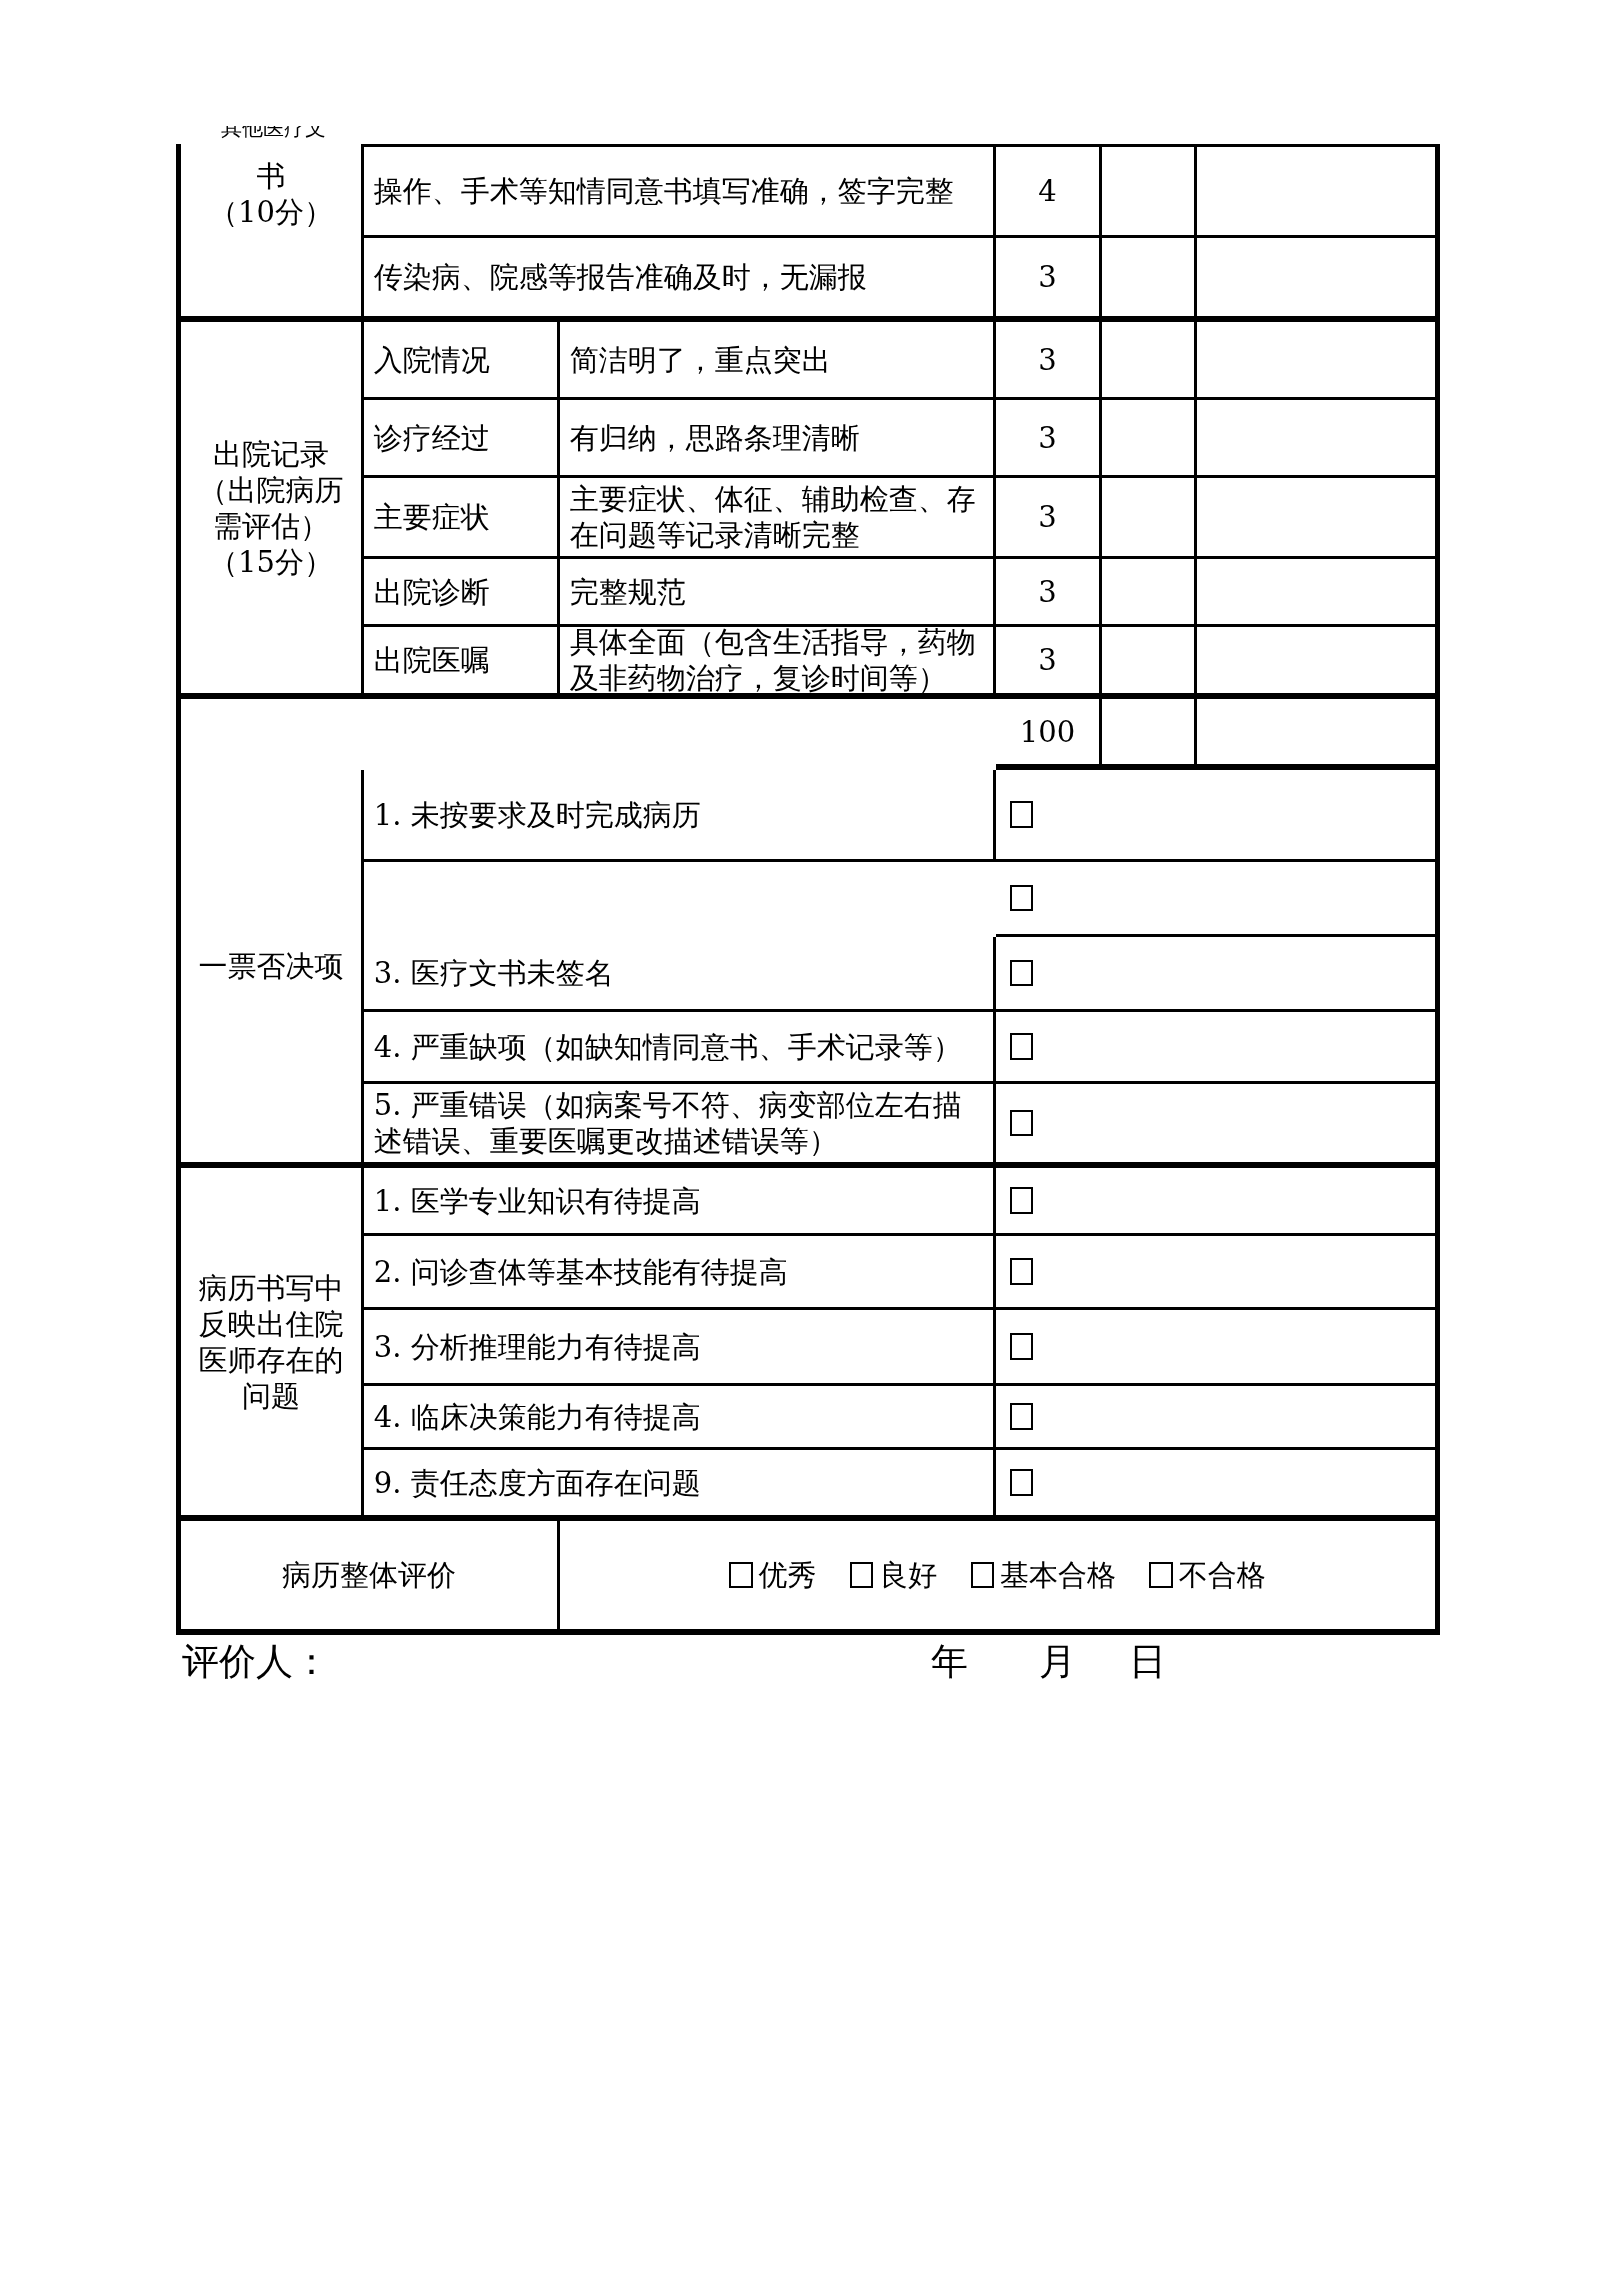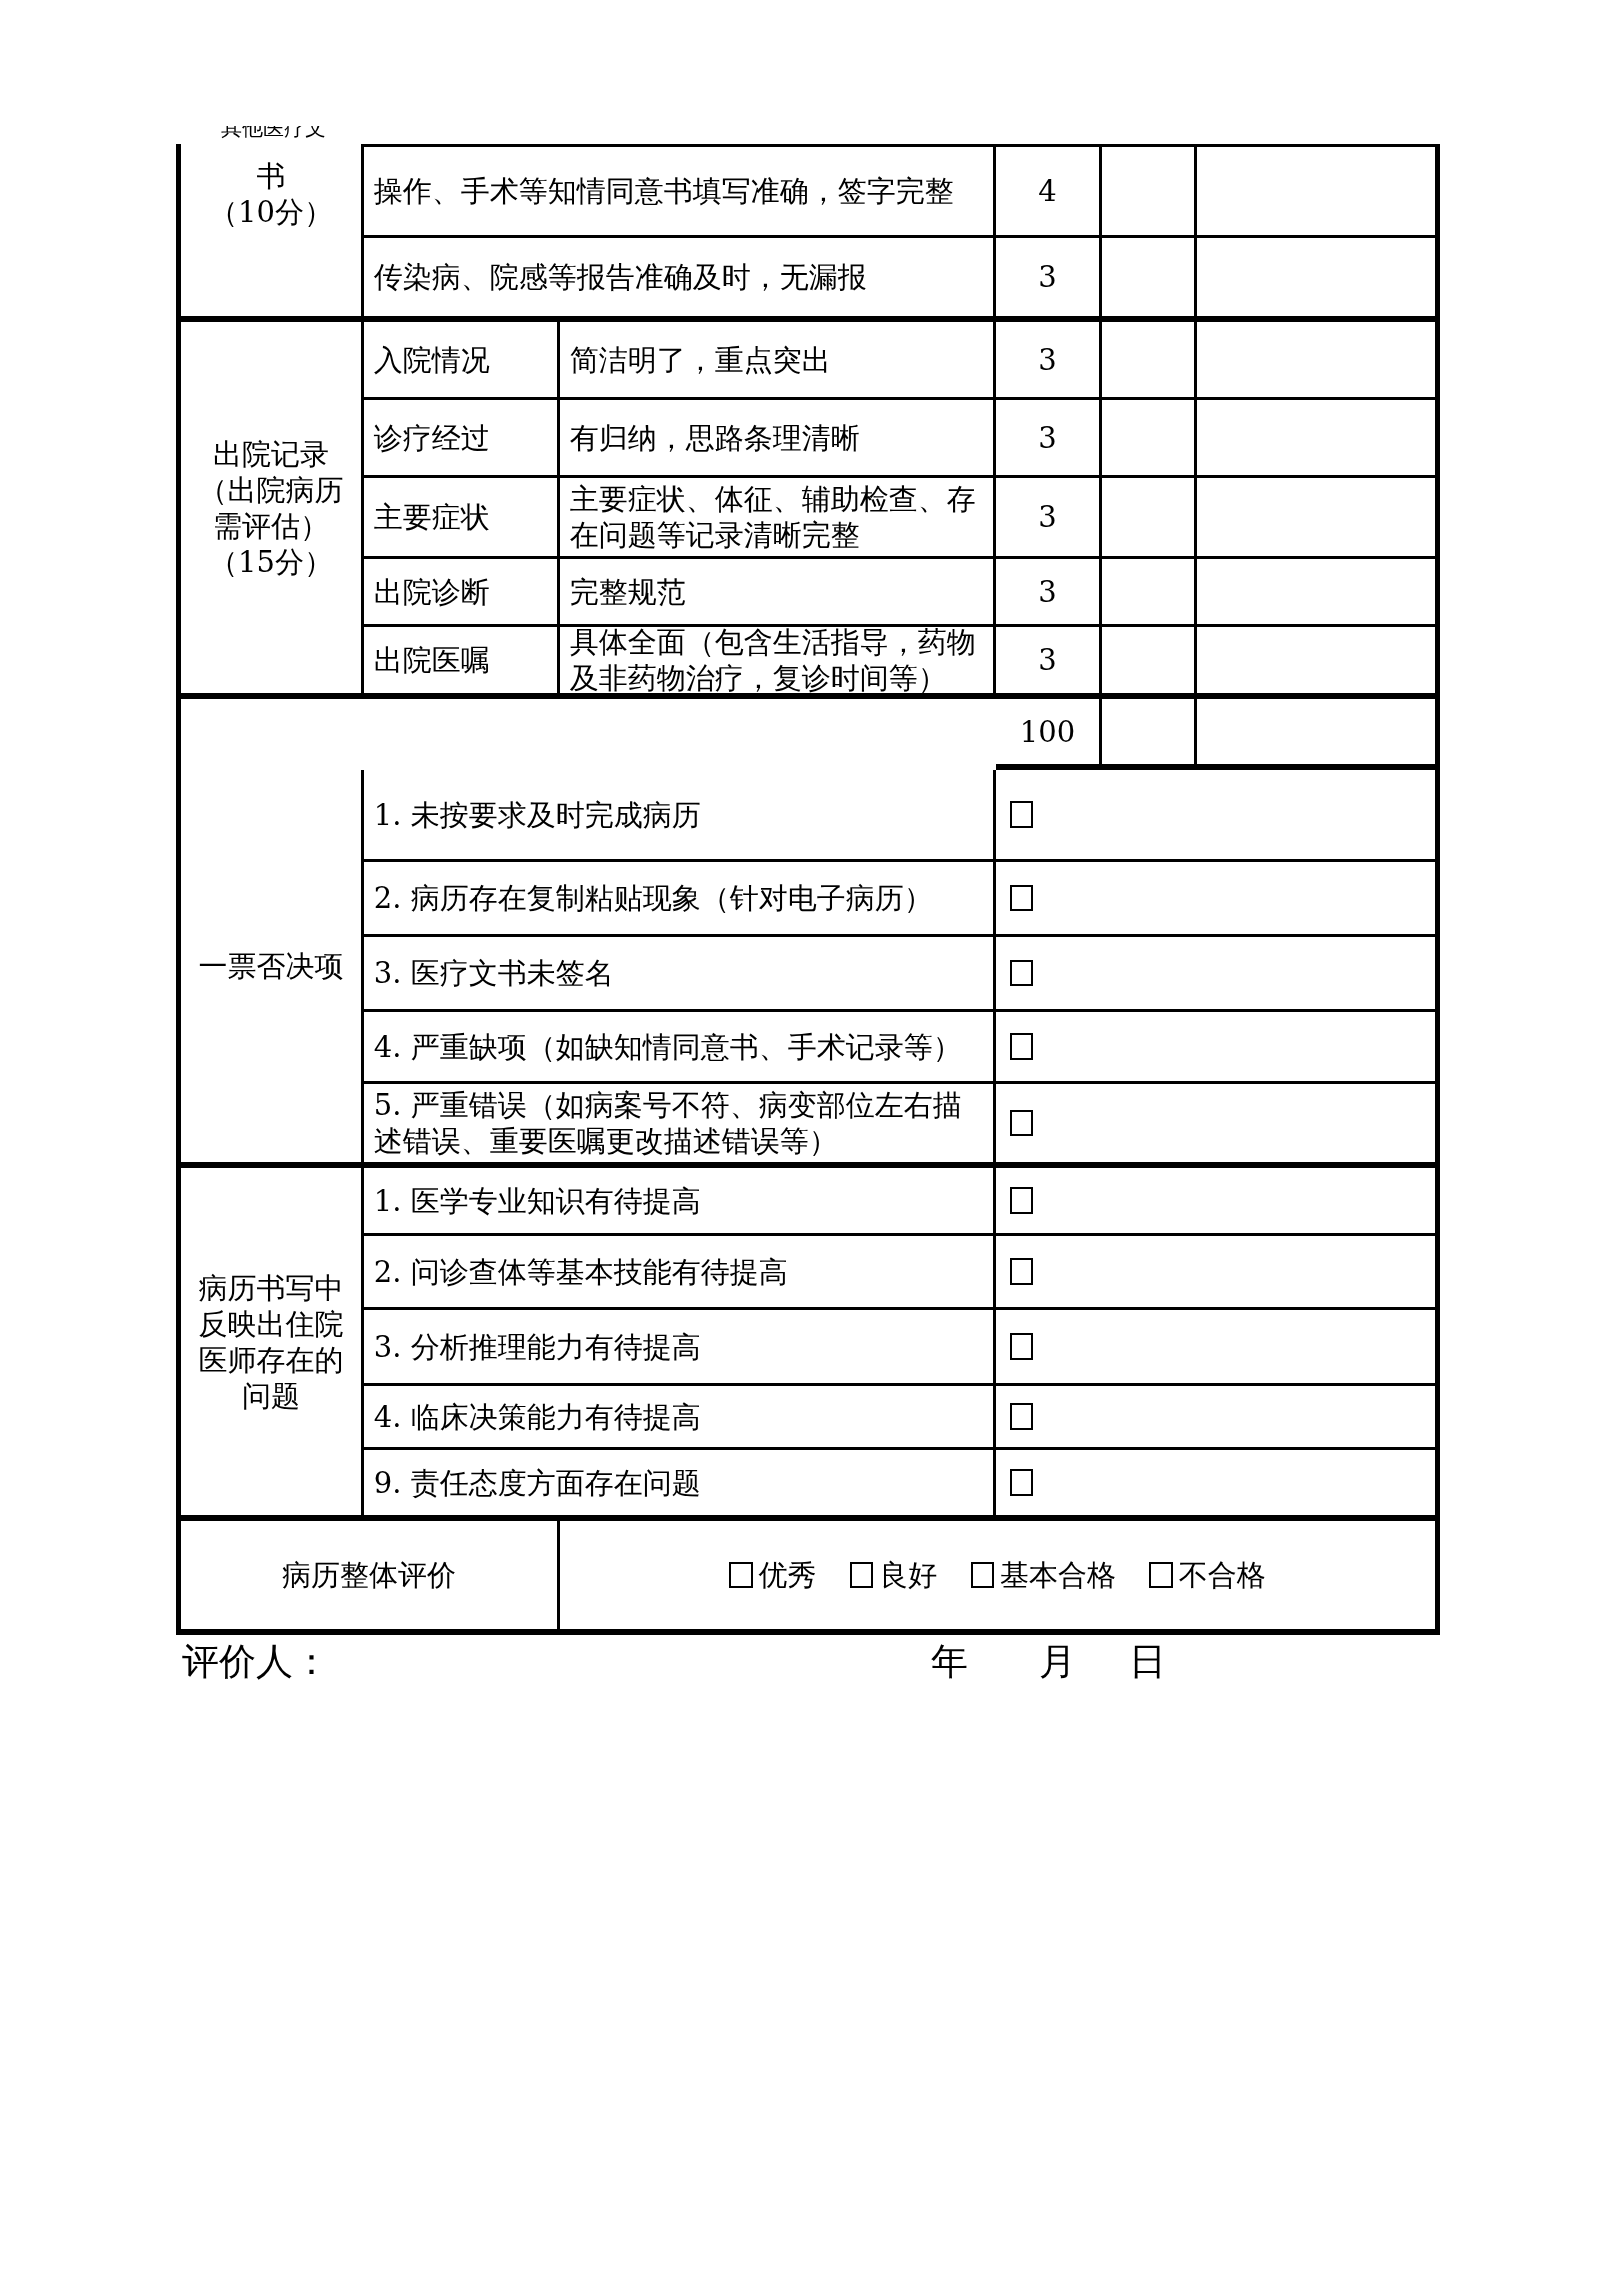--- a/index.html
+++ b/index.html
@@ -115,21 +115,20 @@
     <div class="c bbT" style="grid-area:8/5/9/6"></div>
     <div class="c bbT brN" style="grid-area:8/6/9/7"></div>
 
     <div class="c ctr bbT" style="grid-area:9/1/14/2">一票否决项</div>
 
     <div class="c pad" style="grid-area:9/2/10/4">1. 未按要求及时完成病历</div>
     <div class="c brN chk" style="grid-area:9/4/10/7">
         <span class="box"></span>
       </div>
 
-    <div class="c pad" style="grid-area:10/2/11/4">2. 病历存在复制粘贴现象（针对电子病历）</div>
     <div class="c brN chk" style="grid-area:10/4/11/7">
         <span class="box"></span>
       </div>
 
     <div class="c pad" style="grid-area:11/2/12/4">3. 医疗文书未签名</div>
     <div class="c brN chk" style="grid-area:11/4/12/7">
         <span class="box"></span>
       </div>
 
     <div class="c pad" style="grid-area:12/2/13/4">4. 严重缺项（如缺知情同意书、手术记录等）</div>

